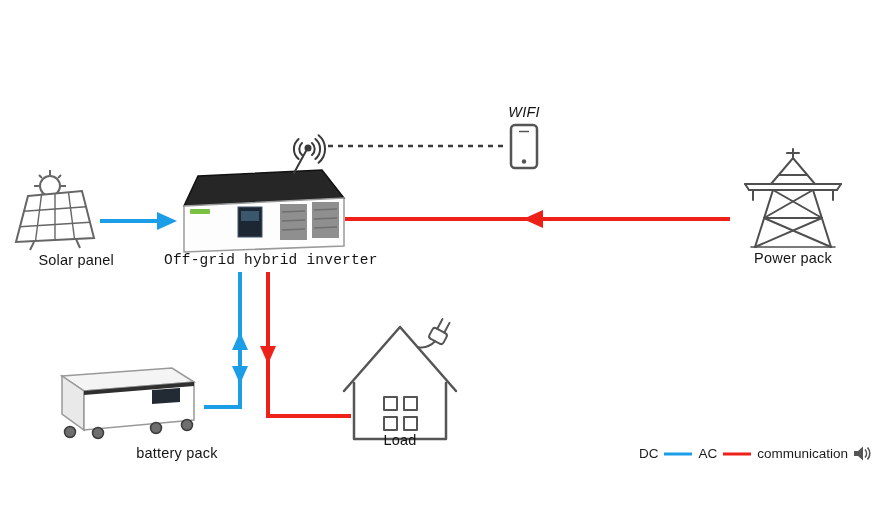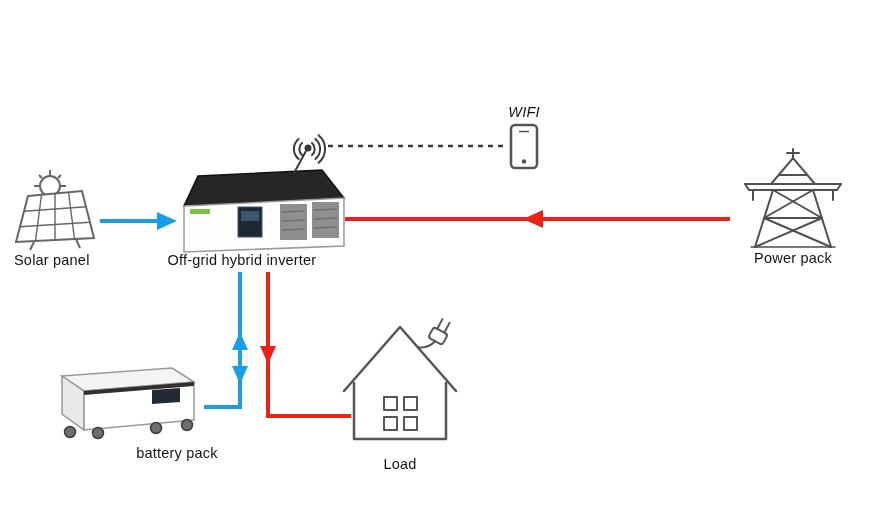--- a/index.html
+++ b/index.html
@@ -4,20 +4,21 @@
 <style>
   html,body{margin:0;padding:0;background:#fff;}
   .stage{
     position:relative;width:886px;height:509px;background:#ffffff;
     font-family:"Liberation Sans", sans-serif;overflow:hidden;
   }
   svg.layer{position:absolute;left:0;top:0;}
   .label{
     position:absolute;font-size:14.5px;color:#141414;letter-spacing:.2px;
     white-space:nowrap;
+    text-align:right;
   }
   .center{text-align:center;}
   .legend{
     position:absolute;top:445px;right:14px;display:flex;align-items:center;
     gap:5px;font-size:13.5px;color:#1c1c1c;
   }
   .legend svg{display:block;}
 </style>
 </head>
 <body>
@@ -157,24 +158,40 @@
         <rect x="430" y="330" width="16" height="12" rx="3" fill="#ffffff"></rect>
         <line x1="434" y1="330" x2="434" y2="319"></line>
         <line x1="442" y1="330" x2="442" y2="319"></line>
         <path d="M438,342 Q435,352 426,355" fill="none"></path>
       </g>
     </g>
   </svg>
 
   <div class="label" style="left:14px;top:252px;width:100px;">Solar panel</div>
 
-  <div class="label center" style="left:152px;top:252px;width:180px;">Off-grid hybrid inverter</div>
+  <div class="label center" style="left:164px;top:252px;width:180px;font-family:Liberation Mono, monospace;">Off-grid hybrid inverter</div>
 
   <div class="label center" style="left:500px;top:104px;width:48px;font-style:italic;">WIFI</div>
 
   <div class="label center" style="left:743px;top:250px;width:100px;">Power pack</div>
 
   <div class="label center" style="left:122px;top:445px;width:110px;">battery pack</div>
 
-  <div class="label center" style="left:370px;top:456px;width:60px;">Load</div>
+  <div class="label center" style="left:370px;top:432px;width:60px;">Load</div>
 
+  <div class="legend">
+    <span>DC</span>
+    <svg width="30" height="8">
+      <line x1="1" y1="4" x2="29" y2="4" stroke-width="3" stroke="#1B9DE8"></line>
+    </svg>
+    <span>AC</span>
+    <svg width="30" height="8">
+      <line x1="1" y1="4" x2="29" y2="4" stroke-width="3" stroke="#EE2119"></line>
+    </svg>
+    <span>communication</span>
+    <svg width="19" height="17">
+      <polygon points="1,6 5,6 10,1.5 10,15.5 5,11 1,11" fill="#555"></polygon>
+      <path d="M12,4.5 A6,6 0 0 1 12,12.5" fill="none" stroke="#555" stroke-width="1.6"></path>
+      <path d="M14.5,2.5 A9,9 0 0 1 14.5,14.5" fill="none" stroke="#555" stroke-width="1.6"></path>
+    </svg>
+  </div>
 
 </div>
 
 </body></html>

